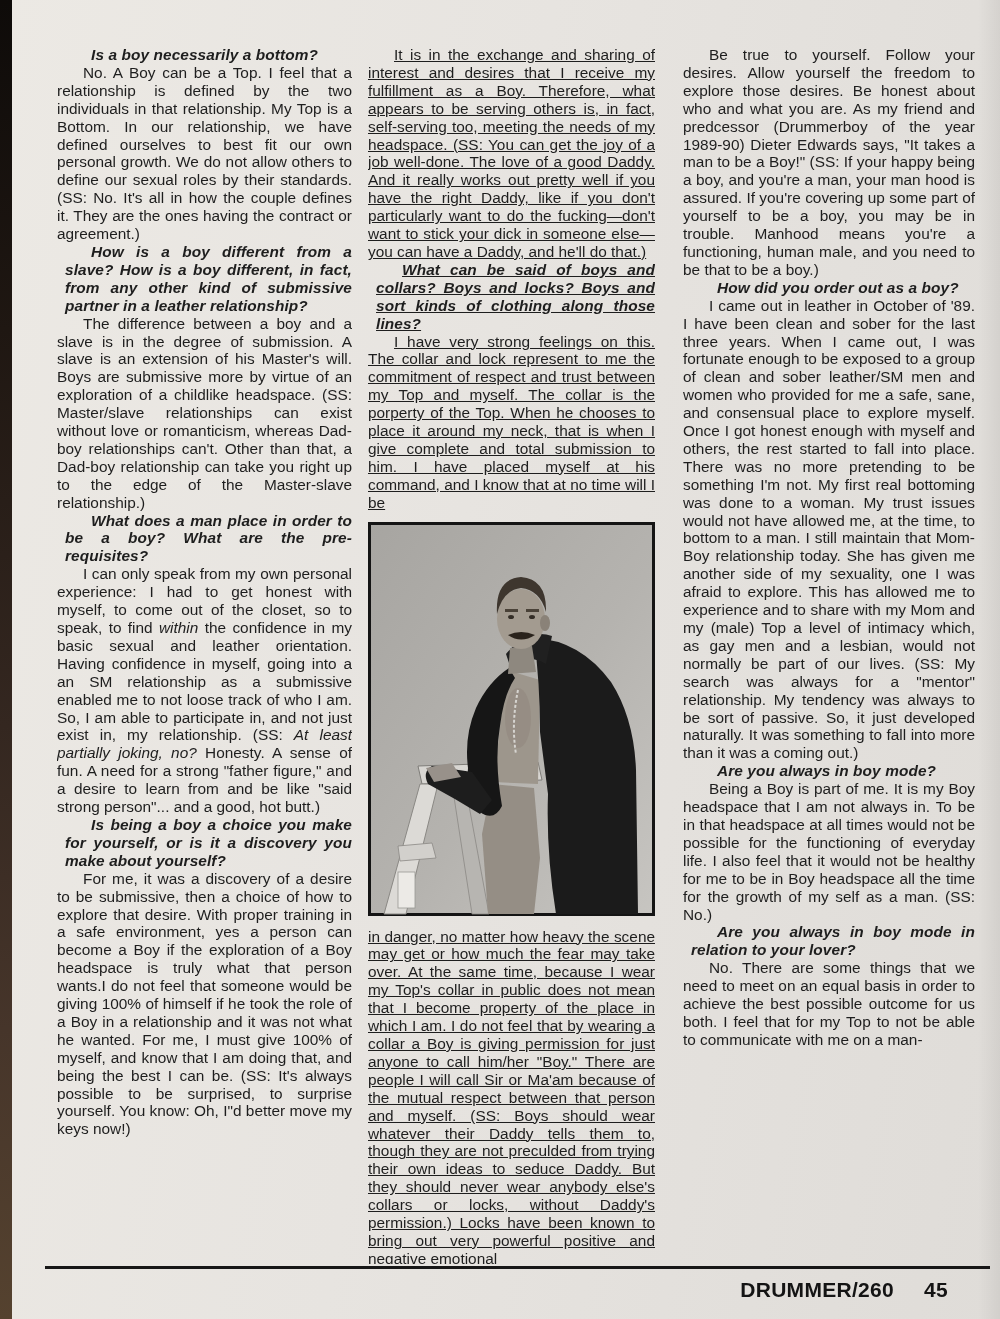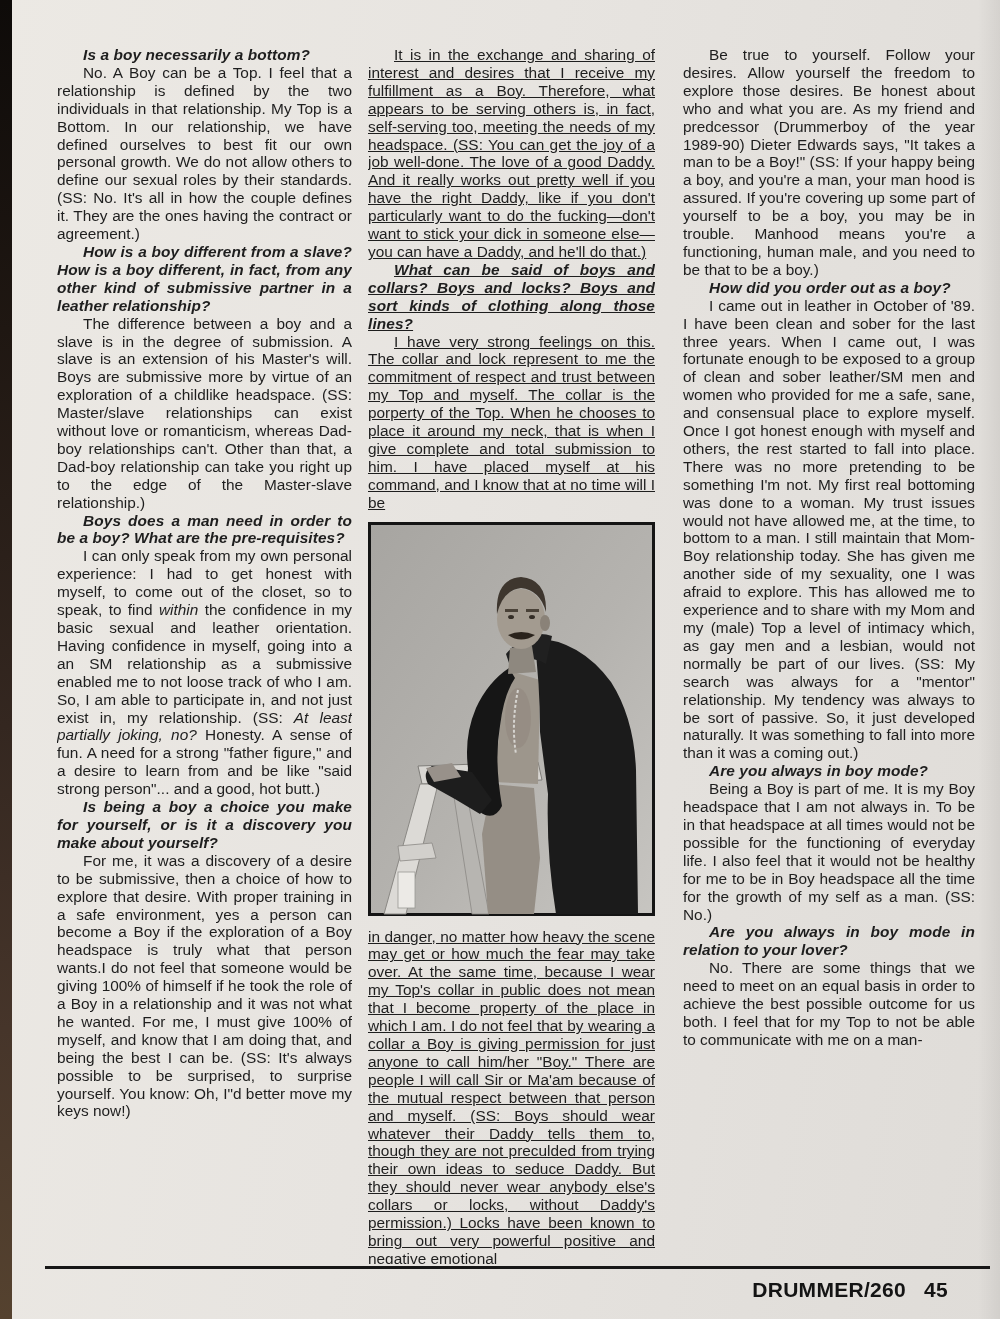--- a/index.html
+++ b/index.html
@@ -28,49 +28,49 @@
   }
   .col { overflow:hidden; }
   .col-1 { width:295px; margin-right:16px; }
   .col-2 { width:287px; margin-right:28px;text-decoration:underline; }
   .col-3 { width:292px; }
   .col p {
     margin:0; text-align:justify; text-indent:26px;
     font-size:15.4px; line-height:17.9px;
   }
   .col > * + * { margin-top:9px; }
-  p.question { font-weight:700; font-style:italic; letter-spacing:0.1px; }
+  p.question { font-weight:700; font-style:italic; letter-spacing:0.1px;margin-left:8px; }
   p.noindent { text-indent:0; }
   em { font-style:italic; }
   .photo-wrap { width:287px; height:394px; margin:10px 0 12px 0; }
   .photo-wrap svg { display:block; }
   .footer-rule {
     position:absolute; left:45px; top:1266px; width:945px; height:3px;
     background:#171717;
   }
   .footer {
     position:absolute; top:1278px; right:52px;
     font-weight:700; font-size:21px; letter-spacing:0.3px; color:#141414;
     white-space:nowrap;
   }
-  .footer .page-num { margin-left:18px; }
+  .footer .page-num { margin-left:30px; }
 </style>
 </head>
 <body>
 
 <div class="page">
   <div class="edge-strip"></div>
 
   <div class="columns">
     <div class="col col-1">
         <p class="question"><span>Is a boy necessarily a bottom?</span></p>
         <p class="answer"><span>No.  A Boy can be a Top.  I feel that a relationship is defined by the two individuals in that relationship.  My Top is a Bottom.  In our relationship, we have defined ourselves to best fit our own personal growth.  We do not allow others to define our sexual roles by their standards.  (SS: No.  It's all in how the couple defines it.  They are the ones having the contract or agreement.)</span></p>
         <p class="question"><span>How is a boy different from a slave?  How is a boy different, in fact, from any other kind of submissive partner in a leather relationship?</span></p>
         <p class="answer"><span>The difference between a boy and a slave is in the degree of submission.  A slave is an extension of his Master's will. Boys are submissive more by virtue of an exploration of a childlike headspace.  (SS: Master/slave relationships can exist without love or romanticism, whereas Dad-boy relationships can't.  Other than that, a Dad-boy relationship can take you right up to the edge of the Master-slave relationship.)</span></p>
-        <p class="question"><span>Boys does a man need in order to be a boy?  What are the pre-requisites?</span></p>
+        <p class="question"><span>What does a man place in order to be a boy?  What are the pre-requisites?</span></p>
         <p class="answer"><span>I can only speak from my own personal experience:  I had to get honest with myself, to come out of the closet, so to speak, to find </span><em>within</em><span> the confidence in my basic sexual and leather orientation. Having confidence in myself, going into a an SM relationship as a submissive enabled me to not loose track of who I am. So, I am able to participate in, and not just exist in, my relationship.  (SS: </span><em>At least partially joking, no?</em><span> Honesty.  A sense of fun.  A need for a strong "father figure," and a desire to learn from and be like "said strong person"... and a good, hot butt.)</span></p>
         <p class="question"><span>Is being a boy a choice you make for yourself, or is it a discovery you make about yourself?</span></p>
         <p class="answer"><span>For me, it  was a discovery of a desire to be submissive, then a choice of how to explore that desire. With proper training in a safe environment, yes a person can become a Boy if the exploration of a Boy headspace is truly what that person wants.I do not feel that someone would be giving 100% of himself if he took the role of a Boy in a relationship and it was not what he wanted. For me, I must give 100% of myself, and know that I am doing that, and being the best I can be. (SS: It's always possible to be surprised, to surprise yourself. You know: Oh, I"d better move my keys now!)</span></p>
       </div>
     <div class="col col-2">
         <p class="answer"><span>It is in the exchange and sharing of interest and desires that I receive my fulfillment as a Boy.  Therefore, what appears to be serving others is, in fact, self-serving too, meeting the needs of my headspace.  (SS: You can get the joy of a job well-done.  The love of a good Daddy.  And it really works out pretty well if you have the right Daddy, like if you don't particularly want to do the fucking—don't want to stick your dick in someone else—you can have a Daddy, and he'll do that.)</span></p>
         <p class="question"><span>What can be said of boys and collars?  Boys and locks?  Boys and sort kinds of clothing along those lines?</span></p>
         <p class="answer"><span>I have very strong feelings on this. The collar and lock represent to me the commitment of respect and trust between my Top and myself.  The collar is the porperty of the Top. When he chooses to place it around my neck, that is when I give complete and total submission to him.  I have placed myself at his command, and I know that at no time will I be</span></p>
   <div class="photo-wrap" role="img" aria-label="Black-and-white photograph of a mustached man with short cropped hair wearing an open black leather jacket, nude beneath, leaning on an aluminum stepladder">
     <svg viewBox="0 0 287 394" width="287" height="394">

